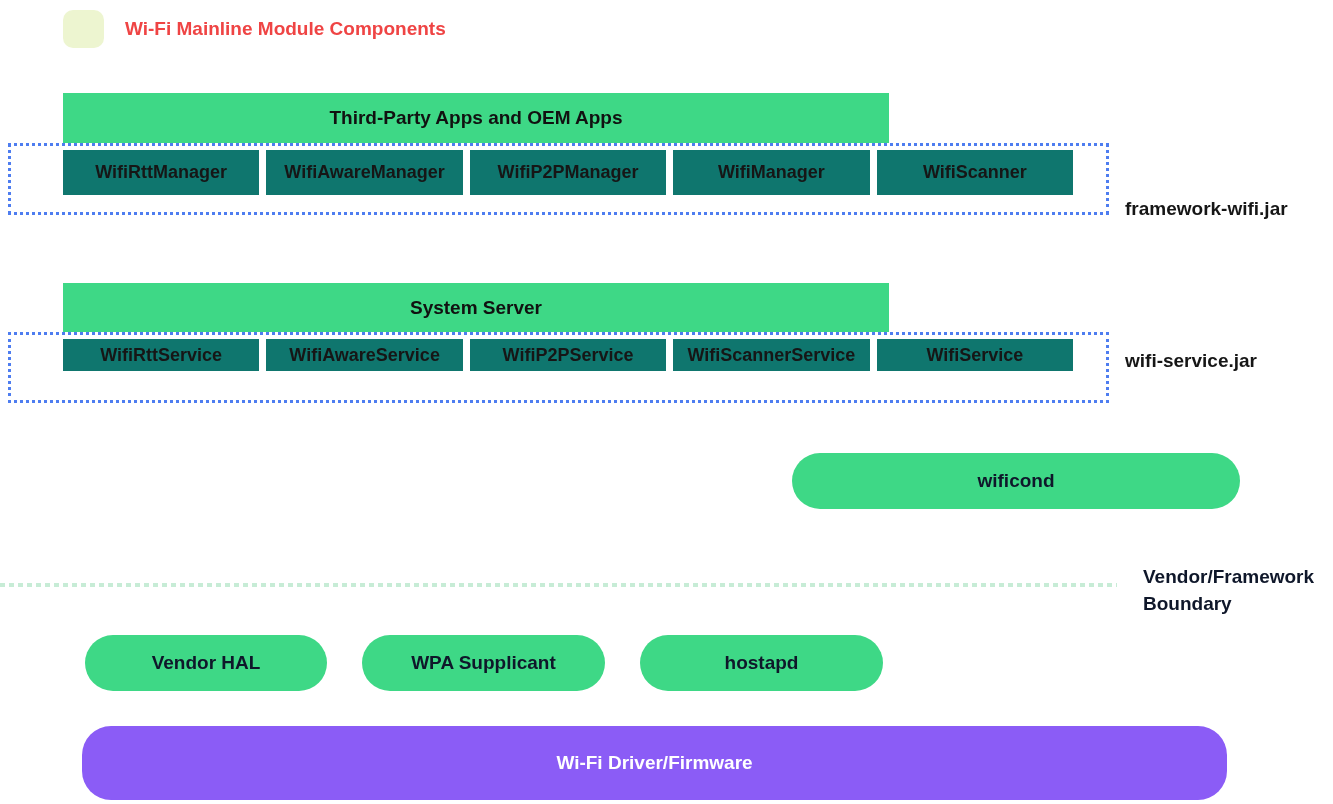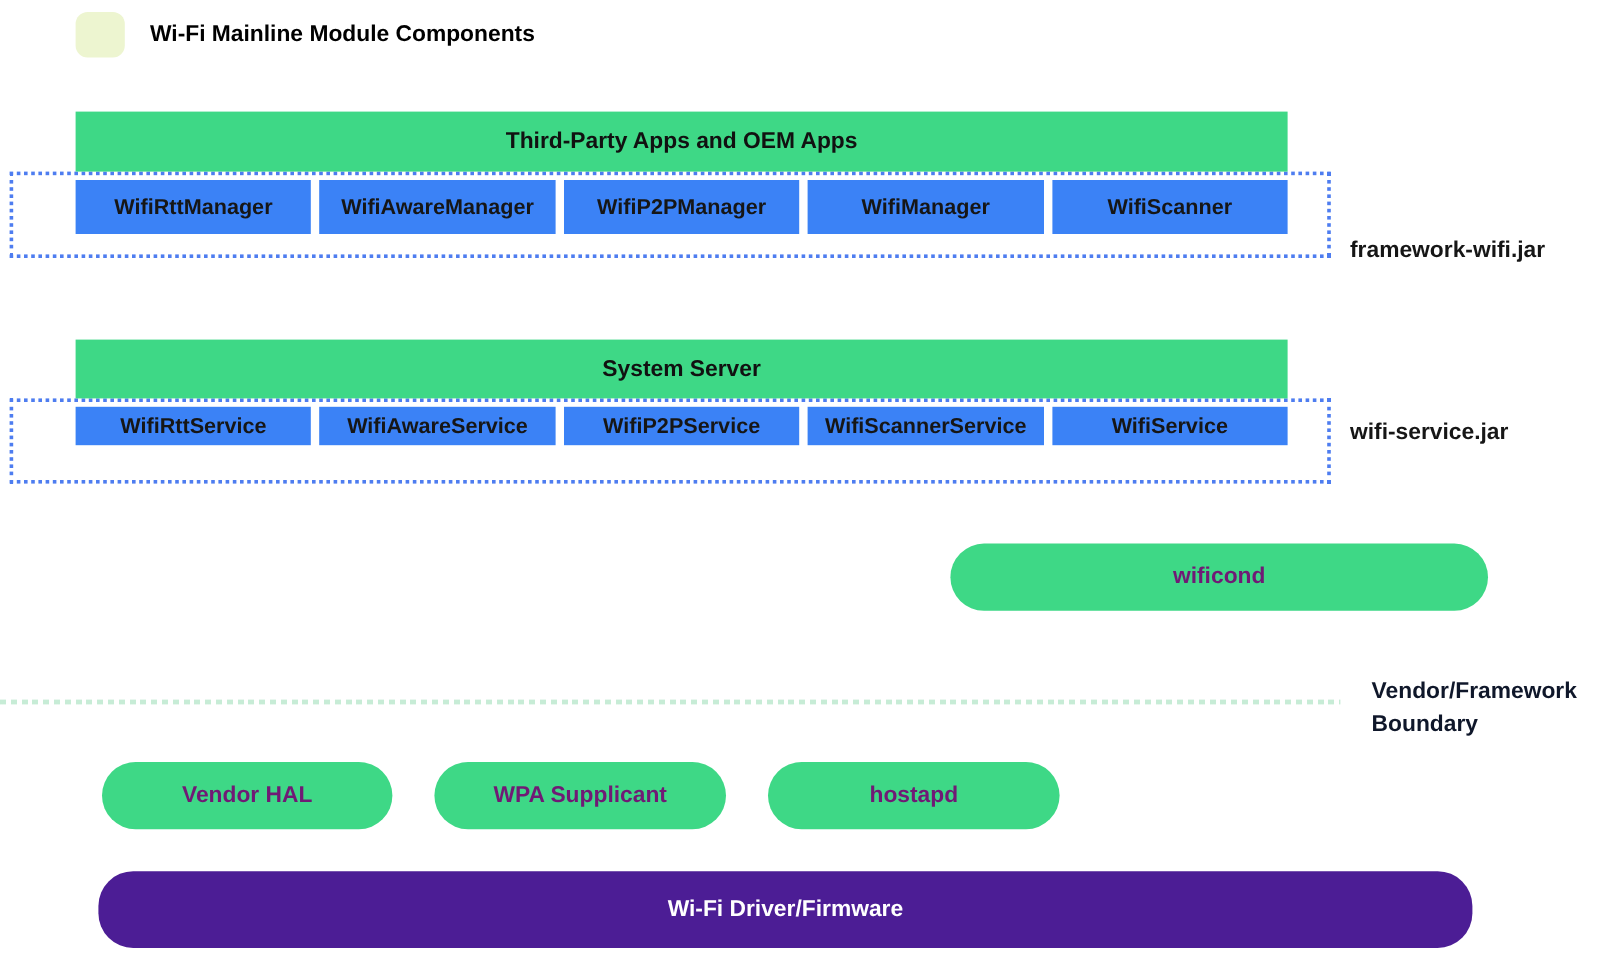--- a/index.html
+++ b/index.html
@@ -11,84 +11,84 @@
   }
   .abs { position: absolute; }
 
   
   .legend-swatch {
     left: 63px; top: 10px; width: 41px; height: 38px;
     border-radius: 10px; background: #edf5d0;
   }
   .legend-title {
     left: 125px; top: 10px; height: 38px; display: flex; align-items: center;
-    font-size: 19px; font-weight: bold; color: #000000;
+    font-size: 19px; font-weight: bold; color: #ef4444;
   }
 
   
   .dotted-rect {
     border: 3px dotted #4e7df0;
   }
   .dotted-rect.g1 { left: 8px; top: 143px; width: 1101px; height: 72px; }
   .dotted-rect.g2 { left: 8px; top: 332px; width: 1101px; height: 71px; }
 
   .group-header {
-    left: 63px; width: 1010px; height: 50px;
+    left: 63px; width: 826px; height: 50px;
     background: #3ed886;
     display: flex; align-items: center; justify-content: center;
     font-size: 19px; font-weight: bold; color: #111;
   }
   .group-header.g1 { top: 93px; }
   .group-header.g2 { top: 283px; height: 49px; }
 
   .box-row {
     left: 63px; width: 1010px; height: 32px;
     display: flex; gap: 7px;
   }
   .box-row.g1 { top: 150px; height: 45px; }
   .box-row.g2 { top: 339px; }
   .yellow-box {
-    flex: 1 1 0; background: #3b82f6;
+    flex: 1 1 0; background: #0f766e;
     display: flex; align-items: center; justify-content: center;
     font-size: 18px; font-weight: bold; color: #161616;
     white-space: nowrap;
   }
 
   .jar-label {
     font-size: 19px; font-weight: bold; color: #161616; white-space: nowrap; margin-top: 20px;
   }
   .jar-label.g1 { left: 1125px; top: 178px; }
   .jar-label.g2 { left: 1125px; top: 330px; }
 
   
   .pill {
     background: #3ed886; border-radius: 28px;
     display: flex; align-items: center; justify-content: center;
-    font-size: 19px; font-weight: bold; color: #701a75;
+    font-size: 19px; font-weight: bold; color: #0f172a;
   }
   .pill.wificond { left: 792px; top: 453px; width: 448px; height: 56px; }
   .pill.p1 { left: 85px;  top: 635px; width: 242px; height: 56px; }
   .pill.p2 { left: 362px; top: 635px; width: 243px; height: 56px; }
   .pill.p3 { left: 640px; top: 635px; width: 243px; height: 56px; }
 
   
   .boundary-line {
     left: 0; top: 583px; width: 1117px; height: 4px;
     background: repeating-linear-gradient(90deg, #c7ecd6 0 5px, transparent 5px 9px);
   }
   .boundary-label {
     left: 1143px; top: 563px;
     font-size: 19px; font-weight: bold; color: #0f172a; line-height: 27px;
     white-space: nowrap;
   }
 
   
   .driver-bar {
-    left: 82px; top: 726px; width: 1145px; height: 64px;
-    background: #4c1d95; border-radius: 29px;
+    left: 82px; top: 726px; width: 1145px; height: 74px;
+    background: #8b5cf6; border-radius: 29px;
     display: flex; align-items: center; justify-content: center;
     font-size: 19px; font-weight: bold; color: #ffffff;
   }
 </style>
 </head>
 <body>
 
 <div class="abs legend-swatch"></div>
 <div class="abs legend-title">Wi-Fi Mainline Module Components</div>
 

